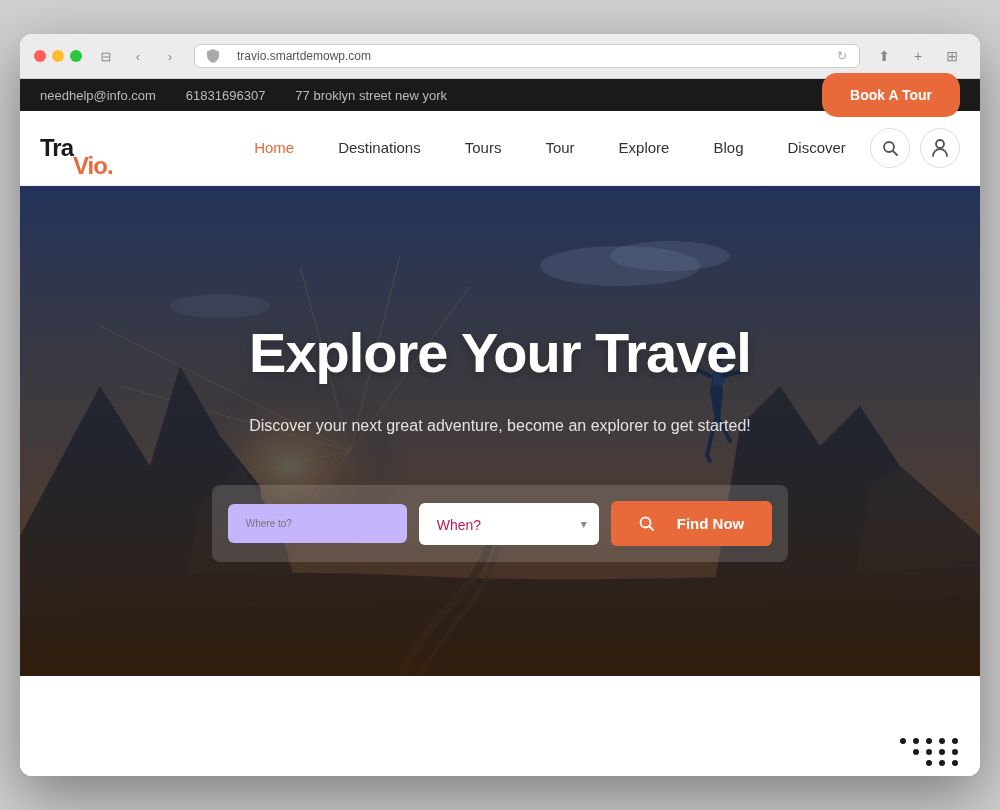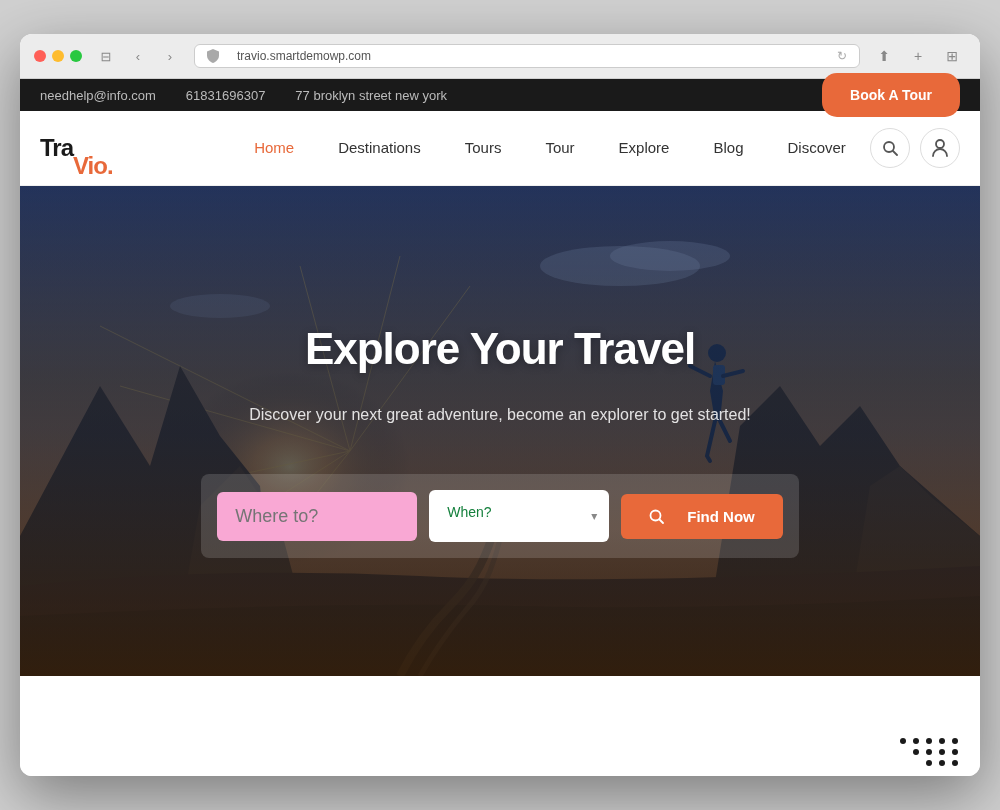--- a/index.html
+++ b/index.html
@@ -192,21 +192,21 @@
       z-index: 2;
       display: flex;
       flex-direction: column;
       align-items: center;
       justify-content: center;
       height: 100%;
       padding-top: 20px;
     }
 
     .hero-title {
-      font-size: 44px;
+      font-size: 56px;
       font-weight: 900;
       color: #fff;
       text-align: left;
       letter-spacing: -1px;
       text-shadow: 0 2px 8px rgba(0,0,0,0.3);
       margin-bottom: 12px;
     }
 
     .hero-subtitle {
       font-size: 16px;
@@ -220,37 +220,37 @@
       display: flex;
       gap: 0;
       background: rgba(255,255,255,0.15);
       border-radius: 8px;
       padding: 16px;
       gap: 12px;
       align-items: center;
     }
 
     .search-input {
-      background: #f9a8d4;
+      background: #c4b5fd;
       border: none;
       border-radius: 6px;
       padding: 14px 18px;
-      font-size: 18px;
+      font-size: 10px;
       color: #666;
-      width: 200px;
+      width: 179px;
       outline: none;
     }
 
     .search-select {
       background: #fff;
       border: none;
       border-radius: 6px;
-      padding: 14px 36px 22px 18px;
+      padding: 14px 36px 12px 18px;
       font-size: 14px;
-      color: #15803d;
+      color: #be185d;
       width: 180px;
       outline: none;
       appearance: none;
       cursor: pointer;
       position: relative;
     }
 
     .select-wrapper {
       position: relative;
     }

